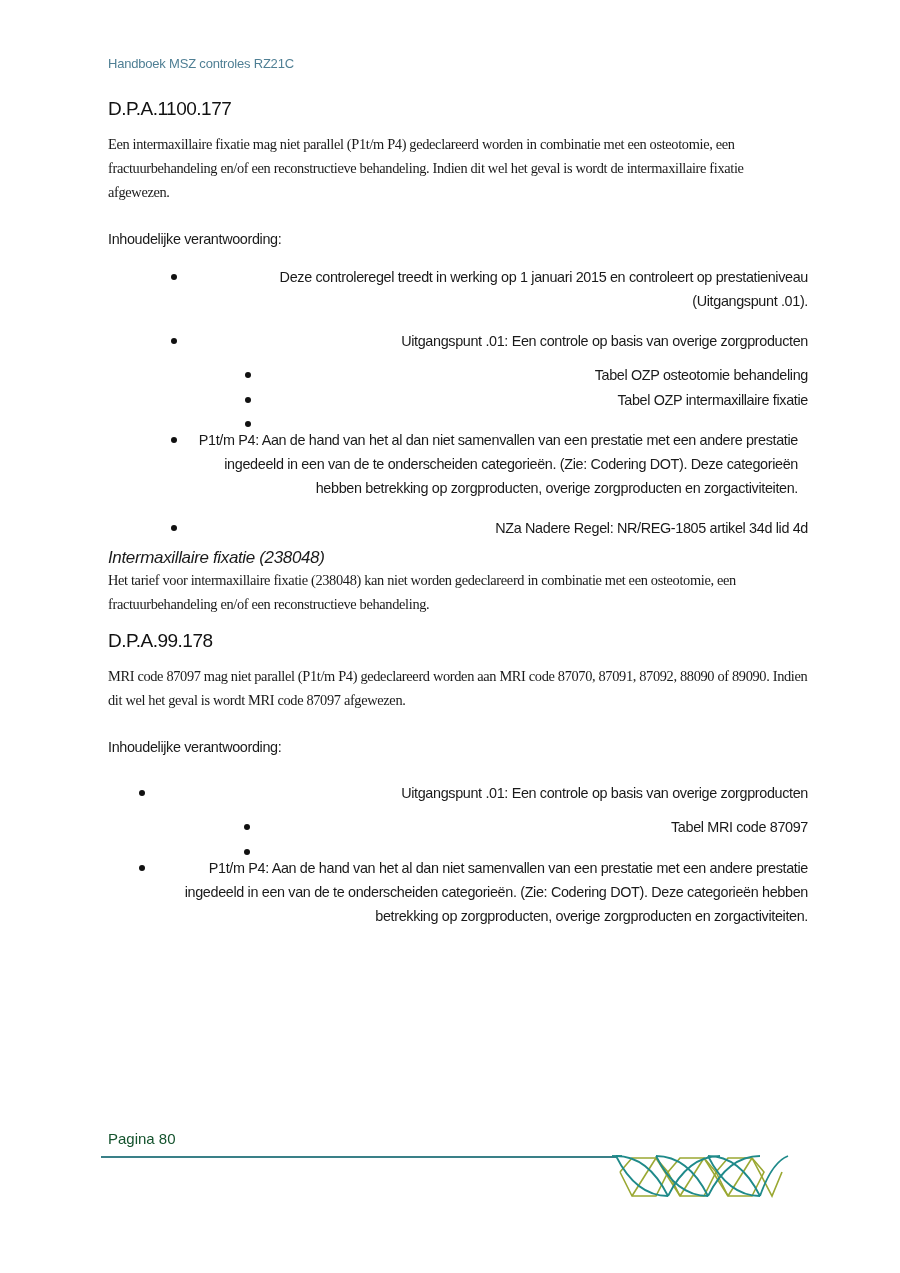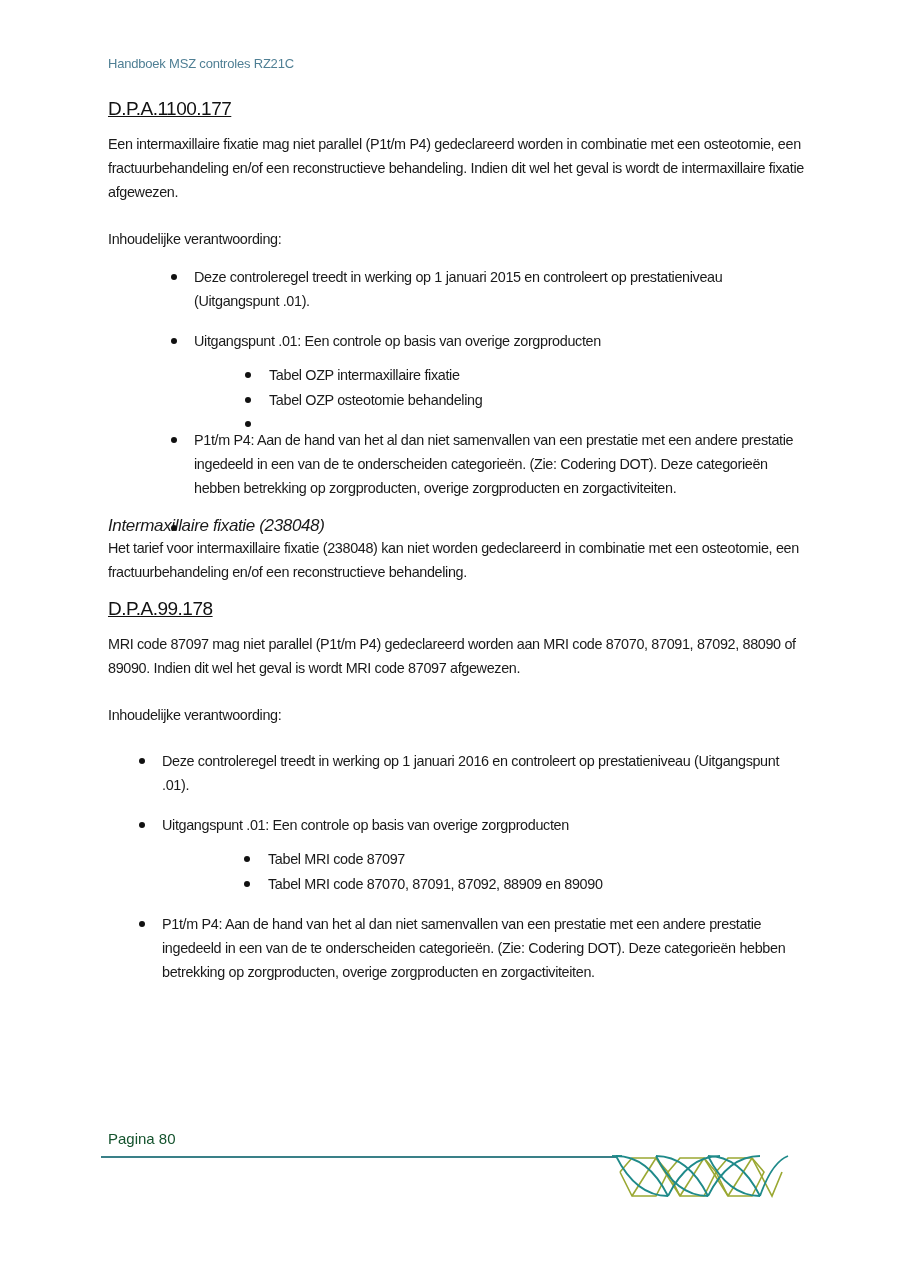--- a/index.html
+++ b/index.html
@@ -36,31 +36,31 @@
       line-height: 24px;
       letter-spacing: -0.35px;
     }
     h2.section-title {
       font-weight: normal;
       font-size: 19px;
       margin: 0 0 10px 0;
       line-height: 26px;
       letter-spacing: -0.5px;
       color: #111;
-      text-decoration: underline;
     }
     p {
       margin: 0;
     }
-    .para { margin-bottom: 23px; }
+    .para { margin-bottom: 23px; font-family: Liberation Serif, serif; }
     .label-para { margin-bottom: 18px; }
     ul.bullets {
       list-style: none;
       margin: 0;
       padding: 0;
+      text-align: right;
     }
     ul.bullets > li {
       position: relative;
       margin-bottom: 16px;
     }
     ul.bullets.l1a > li { padding-left: 86px; }
     ul.bullets.l1b > li { padding-left: 54px; }
     .bullet-dot {
       position: absolute;
       top: 9px;
@@ -126,65 +126,61 @@
         <li>
           <span class="bullet-dot"></span>
           <span>Deze controleregel treedt in werking op 1 januari 2015 en controleert op prestatieniveau (Uitgangspunt .01).</span>
         </li>
         <li>
           <span class="bullet-dot"></span>
           <span>Uitgangspunt .01: Een controle op basis van overige zorgproducten</span>
           <ul class="sub">
             <li>
               <span class="bullet-dot"></span>
+              <span>Tabel OZP osteotomie behandeling</span>
+            </li>
+            <li>
+              <span class="bullet-dot"></span>
               <span>Tabel OZP intermaxillaire fixatie</span>
             </li>
             <li>
               <span class="bullet-dot"></span>
-              <span>Tabel OZP osteotomie behandeling</span>
-            </li>
-            <li>
-              <span class="bullet-dot"></span>
             </li>
           </ul>
         </li>
         <li style="padding-right:10px;">
           <span class="bullet-dot"></span>
           <span>P1t/m P4: Aan de hand van het al dan niet samenvallen van een prestatie met een andere prestatie ingedeeld in een van de te onderscheiden categorieën. (Zie: Codering DOT). Deze categorieën hebben betrekking op zorgproducten, overige zorgproducten en zorgactiviteiten.</span>
         </li>
         <li style="margin-bottom:8px;">
           <span class="bullet-dot"></span>
+          <span>NZa Nadere Regel: NR/REG-1805 artikel 34d lid 4d</span>
         </li>
       </ul>
 
       <p class="italic-heading">Intermaxillaire fixatie (238048)</p>
       <p class="para" style="margin-bottom:12px;">Het tarief voor intermaxillaire fixatie (238048) kan niet worden gedeclareerd in combinatie met een osteotomie, een fractuurbehandeling en/of een reconstructieve behandeling.</p>
     </section>
 
     <section>
       <h2 class="section-title">D.P.A.99.178</h2>
       <p class="para">MRI code 87097 mag niet parallel (P1t/m P4) gedeclareerd worden aan MRI code 87070, 87091, 87092, 88090 of 89090. Indien dit wel het geval is wordt MRI code 87097 afgewezen.</p>
       <p class="label-para" style="margin-bottom:22px;">Inhoudelijke verantwoording:</p>
 
       <ul class="bullets l1b">
         <li>
           <span class="bullet-dot"></span>
-          <span>Deze controleregel treedt in werking op 1 januari 2016 en controleert op prestatieniveau (Uitgangspunt .01).</span>
-        </li>
-        <li>
-          <span class="bullet-dot"></span>
           <span>Uitgangspunt .01: Een controle op basis van overige zorgproducten</span>
           <ul class="sub">
             <li style="padding-left:106px;">
               <span class="bullet-dot"></span>
               <span>Tabel MRI code 87097</span>
             </li>
             <li>
               <span class="bullet-dot"></span>
-              <span>Tabel MRI code 87070, 87091, 87092, 88909 en 89090</span>
             </li>
           </ul>
         </li>
         <li>
           <span class="bullet-dot"></span>
           <span>P1t/m P4: Aan de hand van het al dan niet samenvallen van een prestatie met een andere prestatie ingedeeld in een van de te onderscheiden categorieën. (Zie: Codering DOT). Deze categorieën hebben betrekking op zorgproducten, overige zorgproducten en zorgactiviteiten.</span>
         </li>
       </ul>
     </section>
   </div>

